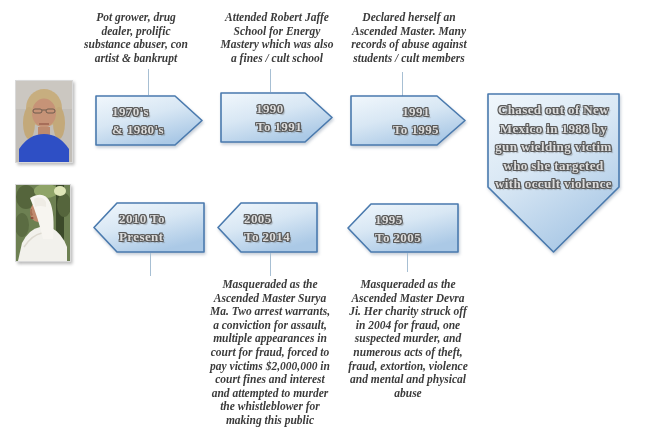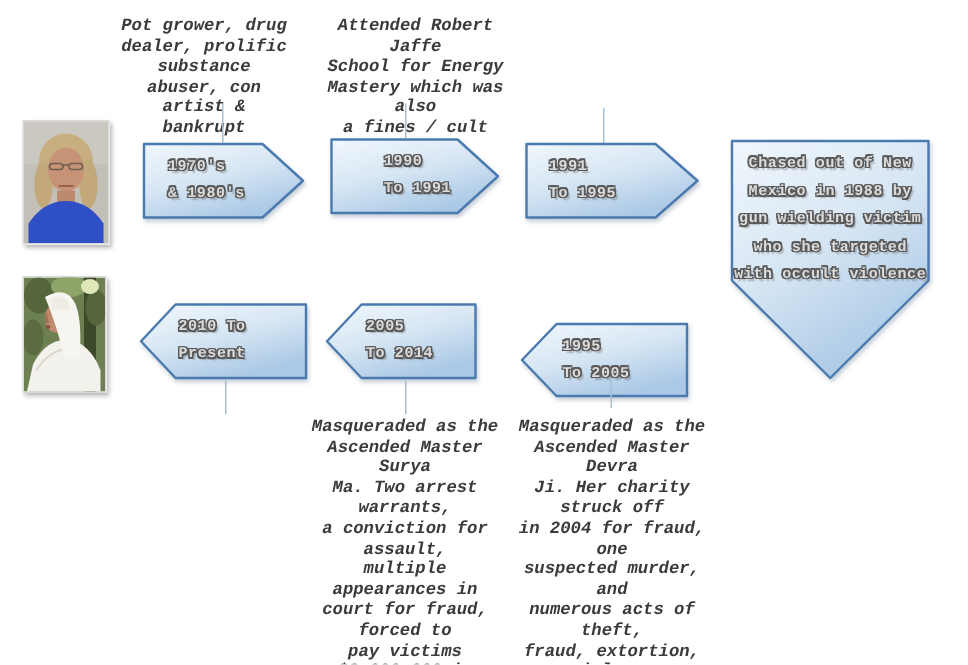--- a/index.html
+++ b/index.html
@@ -1,35 +1,35 @@
 <!DOCTYPE html>
 <html><head>
 <meta charset="utf-8">
 <style>
   html,body { margin:0; padding:0; background:#ffffff; }
   .canvas {
     position:relative; width:645px; height:443px; background:#ffffff;
-    font-family:Liberation Mono, monospace; overflow:hidden;
+    font-family:Liberation Serif, serif; overflow:hidden;
   }
   .caption {
     position:absolute; font-size:11.5px; line-height:13.6px;
     font-weight:bold; font-style:italic; color:#3b3b3b;
     text-align:center; white-space:pre-line;
   }
   .connector { position:absolute; width:1px; background:#a7bfd3; }
   .shape { position:absolute; }
   .shape svg { position:absolute; left:0; top:0; width:100%; height:100%; overflow:visible; }
   .shp {
     fill:url(#shapeGrad); stroke:#4a7aae; stroke-width:1.6;
     stroke-linejoin:round;
   }
   .shape svg { filter: drop-shadow(1px 2px 1.5px rgba(110,130,155,0.40)); }
   .shape-label {
     position:absolute; left:0; top:0; right:0; bottom:0;
-    font-weight:bold; font-size:10px; line-height:18px;
+    font-weight:bold; font-size:13px; line-height:18px;
     letter-spacing:0.4px; white-space:pre-line; color:#dcdcdc;
     text-shadow:
       -1px -1px 0 #5a5a5a, 0 -1px 0 #5a5a5a, 1px -1px 0 #5a5a5a,
       -1px 0 0 #5a5a5a, 1px 0 0 #5a5a5a,
       -1px 1px 0 #5a5a5a, 0 1px 0 #5a5a5a, 1px 1px 0 #5a5a5a,
       2px 2px 1px rgba(90,90,90,0.40);
   }
   .pentagon-label { text-align:center; padding-top:8px; line-height:18.5px; }
   .photo {
     position:absolute; border:1px solid #d9d9d9;
@@ -53,20 +53,24 @@
   </svg>
 
   <div class="caption" style="left:78px; top:11px; width:116px;">Pot grower, drug
 dealer, prolific
 substance abuser, con
 artist &amp; bankrupt</div>
   <div class="caption" style="left:212px; top:11px; width:130px;">Attended Robert Jaffe
 School for Energy
 Mastery which was also
 a fines / cult school</div>
+  <div class="caption" style="left:342px; top:11px; width:134px;">Declared herself an
+Ascended Master.  Many
+records of abuse against
+students / cult members</div>
 
   <div class="connector" style="left:148px; top:69px; height:26px;"></div>
   <div class="connector" style="left:270px; top:69px; height:23px;"></div>
   <div class="connector" style="left:402px; top:72px; height:24px;"></div>
 
   <div class="photo" style="left:15px; top:80px; width:56px; height:81px;">
     <svg viewBox="0 0 56 81" width="56" height="81">
       <rect x="0" y="0" width="56" height="81" fill="#c2beb8"></rect>
       <rect x="0" y="0" width="56" height="28" fill="#cbc7c1"></rect>
       <ellipse cx="28" cy="27" rx="18" ry="19" fill="#c7ae7f"></ellipse>
@@ -110,34 +114,34 @@
   </div>
 
   <div class="shape" style="left:220px; top:92px; width:113px; height:51px;">
     <svg viewBox="0 0 113 51" preserveAspectRatio="none">
       <polygon class="shp" points="1,1 85,1 112,25.5 85,50 1,50"></polygon>
     </svg>
     <div class="shape-label" style="padding:8px 0 0 36px;">1990
 To 1991</div>
   </div>
 
-  <div class="shape" style="left:350px; top:95px; width:116px; height:51px;">
+  <div class="shape" style="left:350px; top:95px; width:116px; height:51px;text-align:center;">
     <svg viewBox="0 0 116 51" preserveAspectRatio="none">
       <polygon class="shp" points="1,1 87,1 115,25.5 87,50 1,50"></polygon>
     </svg>
     <div class="shape-label" style="padding:8px 0 0 16px;">1991
 To 1995</div>
   </div>
 
   <div class="shape" style="left:487px; top:93px; width:133px; height:160px;">
     <svg viewBox="0 0 133 160" preserveAspectRatio="none">
       <polygon class="shp" points="1,1 132,1 132,94 66.5,159 1,94"></polygon>
     </svg>
     <div class="shape-label pentagon-label">Chased out of New
-Mexico in 1988 by
+Mexico in 1986 by
 gun wielding victim
 who she targeted
 with occult violence</div>
   </div>
 
   <div class="shape" style="left:93px; top:202px; width:112px; height:51px;">
     <svg viewBox="0 0 112 51" preserveAspectRatio="none">
       <polygon class="shp" points="1,25.5 24,1 111,1 111,50 24,50"></polygon>
     </svg>
     <div class="shape-label" style="padding:8px 12px 0 26px;">2010 To
@@ -145,21 +149,21 @@
   </div>
 
   <div class="shape" style="left:217px; top:202px; width:101px; height:51px;">
     <svg viewBox="0 0 101 51" preserveAspectRatio="none">
       <polygon class="shp" points="1,25.5 24,1 100,1 100,50 24,50"></polygon>
     </svg>
     <div class="shape-label" style="padding:8px 0 0 27px;">2005
 To 2014</div>
   </div>
 
-  <div class="shape" style="left:347px; top:203px; width:112px; height:50px;margin-top:12px;">
+  <div class="shape" style="left:347px; top:203px; width:112px; height:50px;">
     <svg viewBox="0 0 112 50" preserveAspectRatio="none">
       <polygon class="shp" points="1,25 24,1 111,1 111,49 24,49"></polygon>
     </svg>
     <div class="shape-label" style="padding:8px 0 0 28px;">1995
 To 2005</div>
   </div>
 
   <div class="connector" style="left:150px; top:253px; height:23px;"></div>
   <div class="connector" style="left:270px; top:253px; height:23px;"></div>
   <div class="connector" style="left:407px; top:253px; height:19px;"></div>

